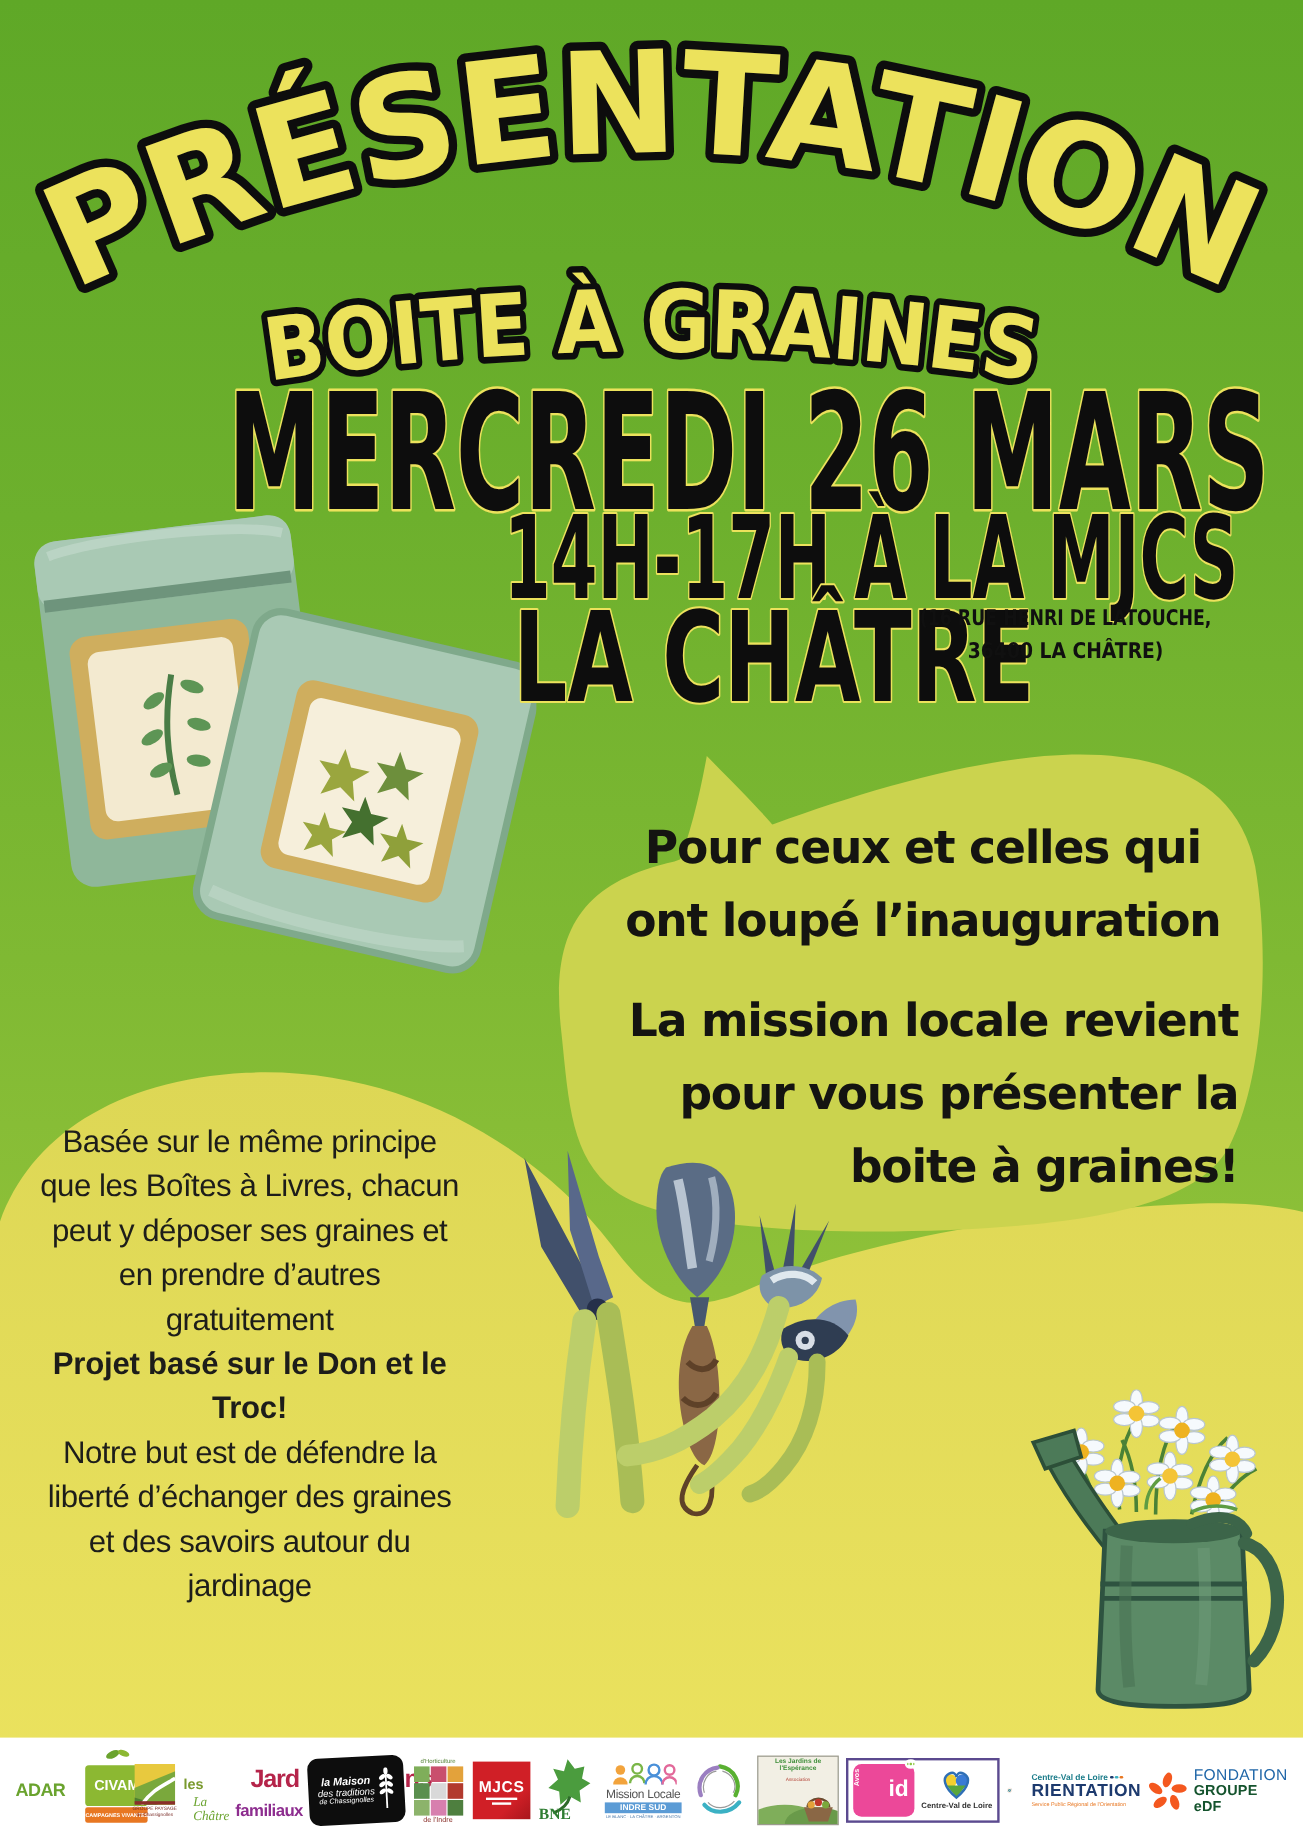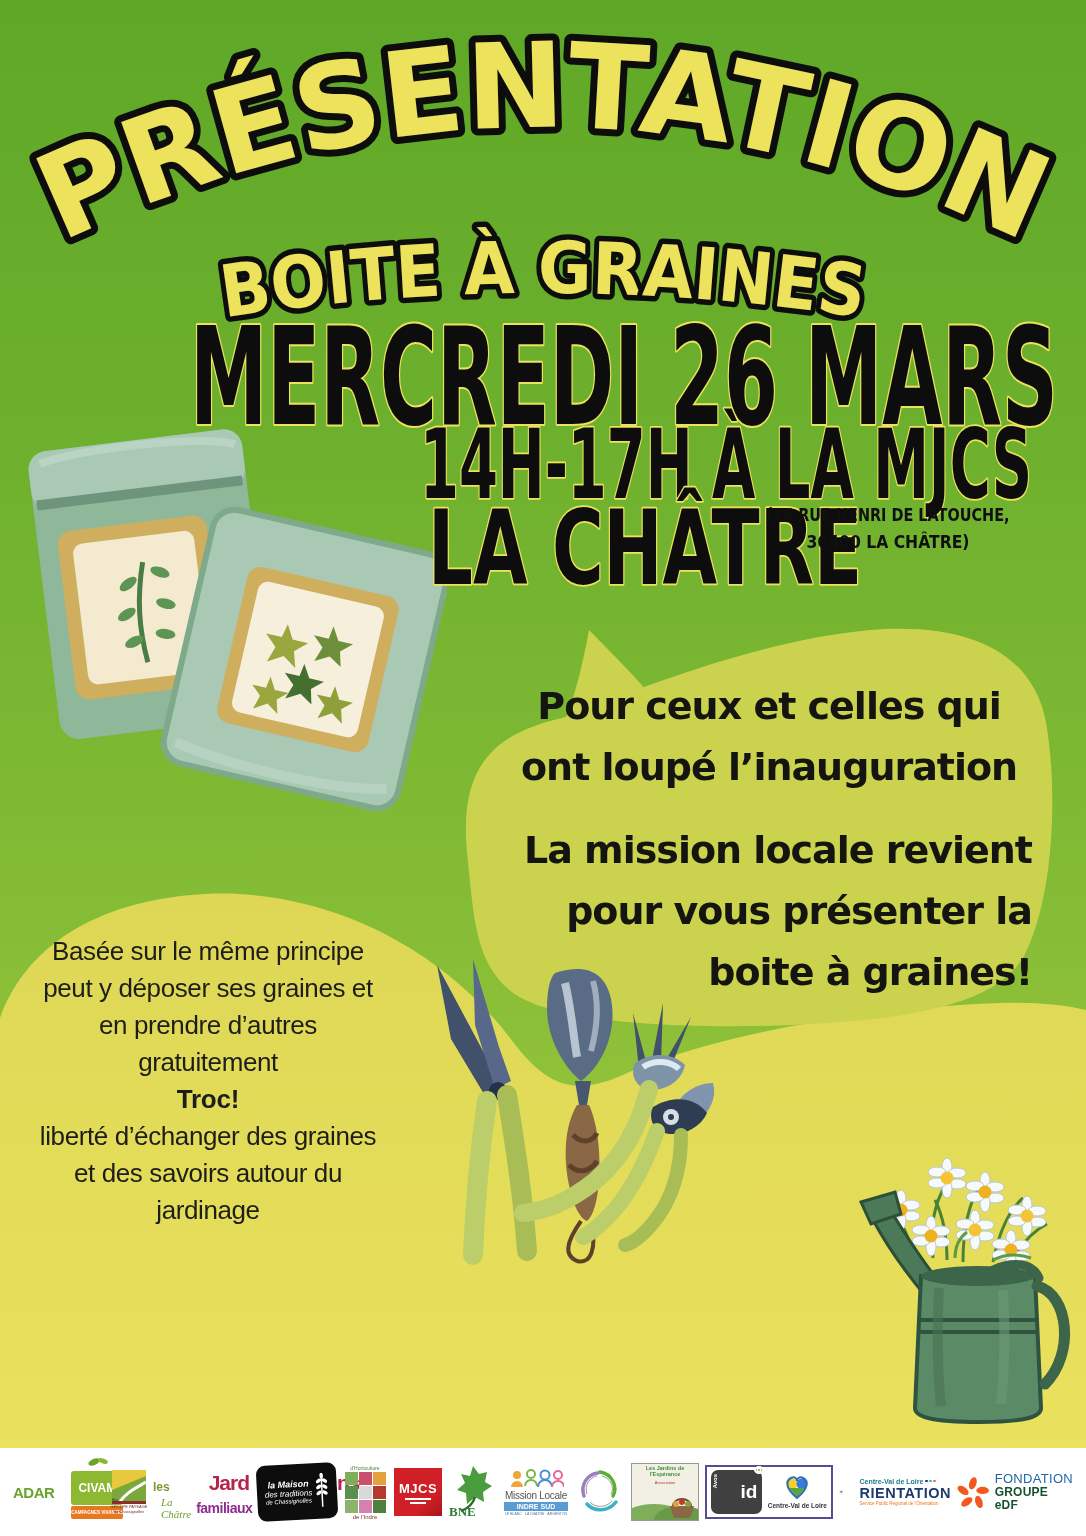--- a/index.html
+++ b/index.html
@@ -80,21 +80,21 @@
   .l-swirl{width:50px;}
   
   .l-esper{width:68px;}
   .esper-frame{width:66px;height:56px;border:1px solid #9a9a8e;background:#f2efe4;position:relative;overflow:hidden;}
   .esper-title{position:absolute;left:1px;top:1px;width:64px;font-size:5.5px;color:#3f8f3a;font-weight:bold;text-align:center;line-height:6px;}
   .esper-red{position:absolute;left:0;top:16px;width:66px;text-align:center;font-size:4px;color:#b23a2e;}
   .esper-hill{position:absolute;left:-8px;bottom:-10px;width:60px;height:26px;background:#7fae5a;border-radius:50%;}
   .esper-hill2{position:absolute;right:-10px;bottom:-14px;width:54px;height:28px;background:#699a4a;border-radius:50%;}
   
   .l-avosid{width:116px;border:2px solid #5b4a8f;padding:3px 4px;gap:6px;background:#fff;}
-  .avosid-box{position:relative;width:38px;height:44px;background:#404040;border-radius:7px;
+  .avosid-box{position:relative;width:38px;height:44px;background:#ec4899;border-radius:7px;
     display:flex;align-items:center;justify-content:center;padding-left:25px;}
   .avosid-box b{color:#fff;font-size:19px;}
   .avosid-vert{position:absolute;left:1px;top:4px;color:#fff;font-size:6px;font-weight:bold;
     writing-mode:vertical-rl;transform:rotate(180deg);}
   .avosid-dot{position:absolute;right:-2px;top:-4px;width:10px;height:8px;background:#fff;border-radius:50%;
     display:flex;align-items:center;justify-content:center;gap:1px;}
   .avosid-dot i{width:1.5px;height:1.5px;background:#8cc63f;border-radius:50%;}
   .cvl-col{display:flex;flex-direction:column;align-items:center;gap:1px;}
   .cvl-name{font-size:6.5px;color:#333;font-weight:bold;white-space:nowrap;}
   
@@ -341,24 +341,27 @@
     <div>ont loupé l’inauguration</div>
   </div>
   <div class="abs bubble-text bubble-right">
     <div>La mission locale revient</div>
     <div>pour vous présenter la</div>
     <div>boite à graines!</div>
   </div>
 
   <div class="abs info-panel">
     <div class="line">Basée sur le même principe</div>
+    <div class="line">que les Boîtes à Livres, chacun</div>
     <div class="line">peut y déposer ses graines et</div>
     <div class="line">en prendre d’autres</div>
     <div class="line">gratuitement</div>
+    <div class="line bold">Projet basé sur le Don et le</div>
     <div class="line bold">Troc!</div>
+    <div class="line">Notre but est de défendre la</div>
     <div class="line">liberté d’échanger des graines</div>
     <div class="line">et des savoirs autour du</div>
     <div class="line">jardinage</div>
   </div>
 
   <div class="footer">
 
     <div class="logo l-adar">
       <span class="adar-txt">ADAR</span>
       <span class="civam-box">

